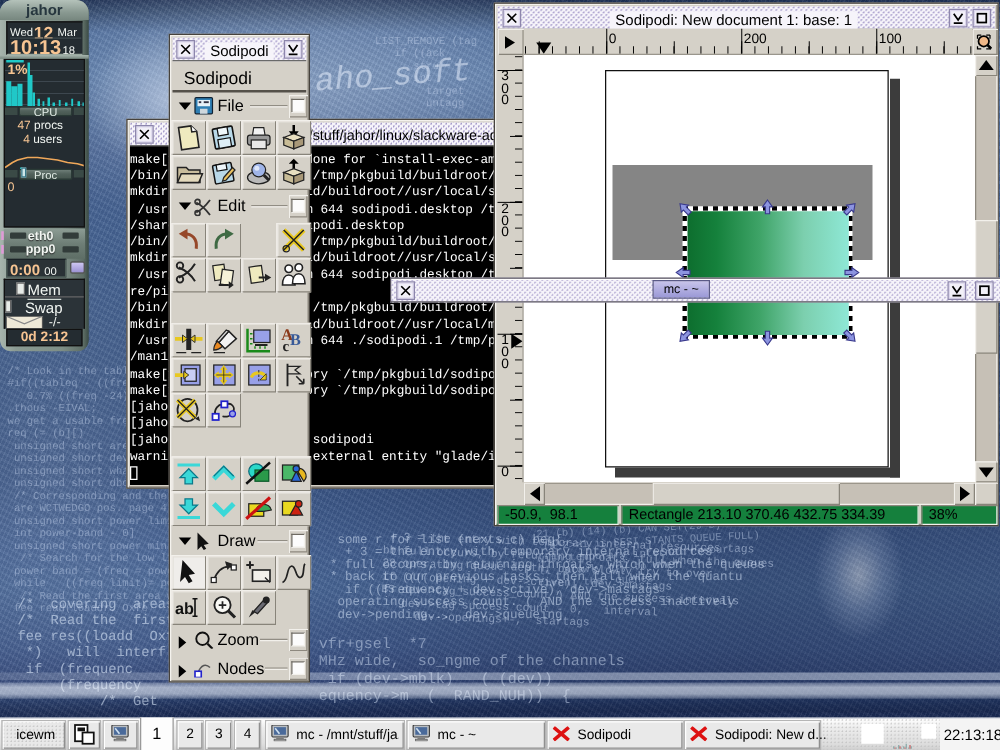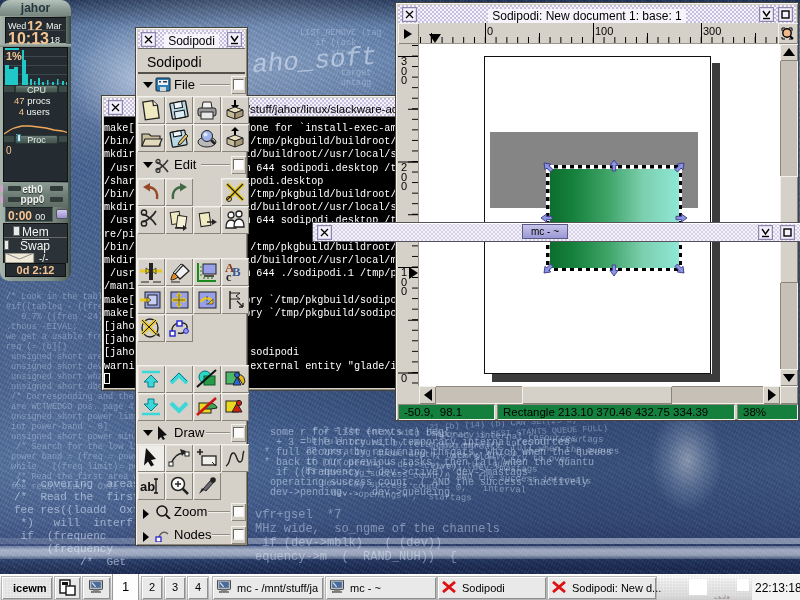--- a/index.html
+++ b/index.html
@@ -281,22 +281,22 @@
         <svg width="11" height="11">
           <rect x="2" y="2" width="7" height="7" fill="none" stroke="#000" stroke-width="1.4"></rect>
         </svg>
       </div>
  </div>
 
  <div class="sbtn" style="left:2px;top:20px;width:21px;height:21px;"></div>
  <div class="abs" style="left:8px;top:26px;width:0;height:0;border-top:5px solid transparent;border-bottom:5px solid transparent;border-left:8px solid #000;"></div>
  <div class="ruler" id="hruler" style="left:23px;top:20px;width:359px;height:21px;overflow:hidden;">
   <span style="position:absolute;left:68px;top:2px;">0</span>
-  <span style="position:absolute;left:176px;top:2px;">100</span>
-  <span style="position:absolute;left:284px;top:2px;">300</span>
+  <span style="position:absolute;left:176px;top:2px;">200</span>
+  <span style="position:absolute;left:284px;top:2px;">100</span>
   <div style="position:absolute;left:10px;bottom:0;width:0;height:0;border-left:6px solid transparent;border-right:6px solid transparent;border-top:9px solid #000;"></div>
  </div>
  <div class="ruler" id="vruler" style="left:2px;top:41px;width:21px;height:342px;overflow:hidden;">
   <div class="vlab" style="top:13px;">3<br>0<br>0</div>
   <div class="vlab" style="top:119px;">2<br>0<br>0</div>
   <div class="vlab" style="top:224px;">1<br>0<br>0</div>
   <div class="vlab" style="top:330px;">0</div>
   <div style="position:absolute;right:0;top:223px;width:0;height:0;border-top:6px solid transparent;border-bottom:6px solid transparent;border-left:9px solid #000;"></div>
  </div>
 
@@ -769,21 +769,21 @@
     </div>
  <div class="tbtn" style="right:5px;top:2px;">
       <svg width="11" height="11">
         <rect x="2" y="2" width="7" height="7" fill="none" stroke="#000" stroke-width="1.4"></rect>
       </svg>
     </div>
 </div>
 
 <div id="tkb" class="abs">
  <div class="tkbtn dotty" style="left:2px;width:50px;">
-      <div class="txt" style="left:11px;font-weight:bold;">icewm</div>
+      <div class="txt" style="left:11px;">icewm</div>
     </div>
  <div class="tkbtn" style="left:55px;width:25px;"><svg width="23" height="20" style="margin:1px 0 0 2px;">
         <rect x="3" y="2" width="10" height="13" fill="#fff" stroke="#111" stroke-width="1.4"></rect>
         <rect x="5" y="4" width="6" height="3" fill="#111"></rect>
         <rect x="9" y="8" width="9" height="9" fill="#fff" stroke="#111" stroke-width="1.4"></rect>
       </svg></div>
  <div class="tkbtn" style="left:83px;width:27px;">
       <svg class="moni" style="left:5px;top:3px;" width="17" height="15" viewBox="0 0 17 15">
         <rect x="1" y="0" width="15" height="11" rx="1" fill="#b8bcc0" stroke="#333"></rect>
         <rect x="3" y="2" width="11" height="7" fill="#4a6a9a"></rect>

